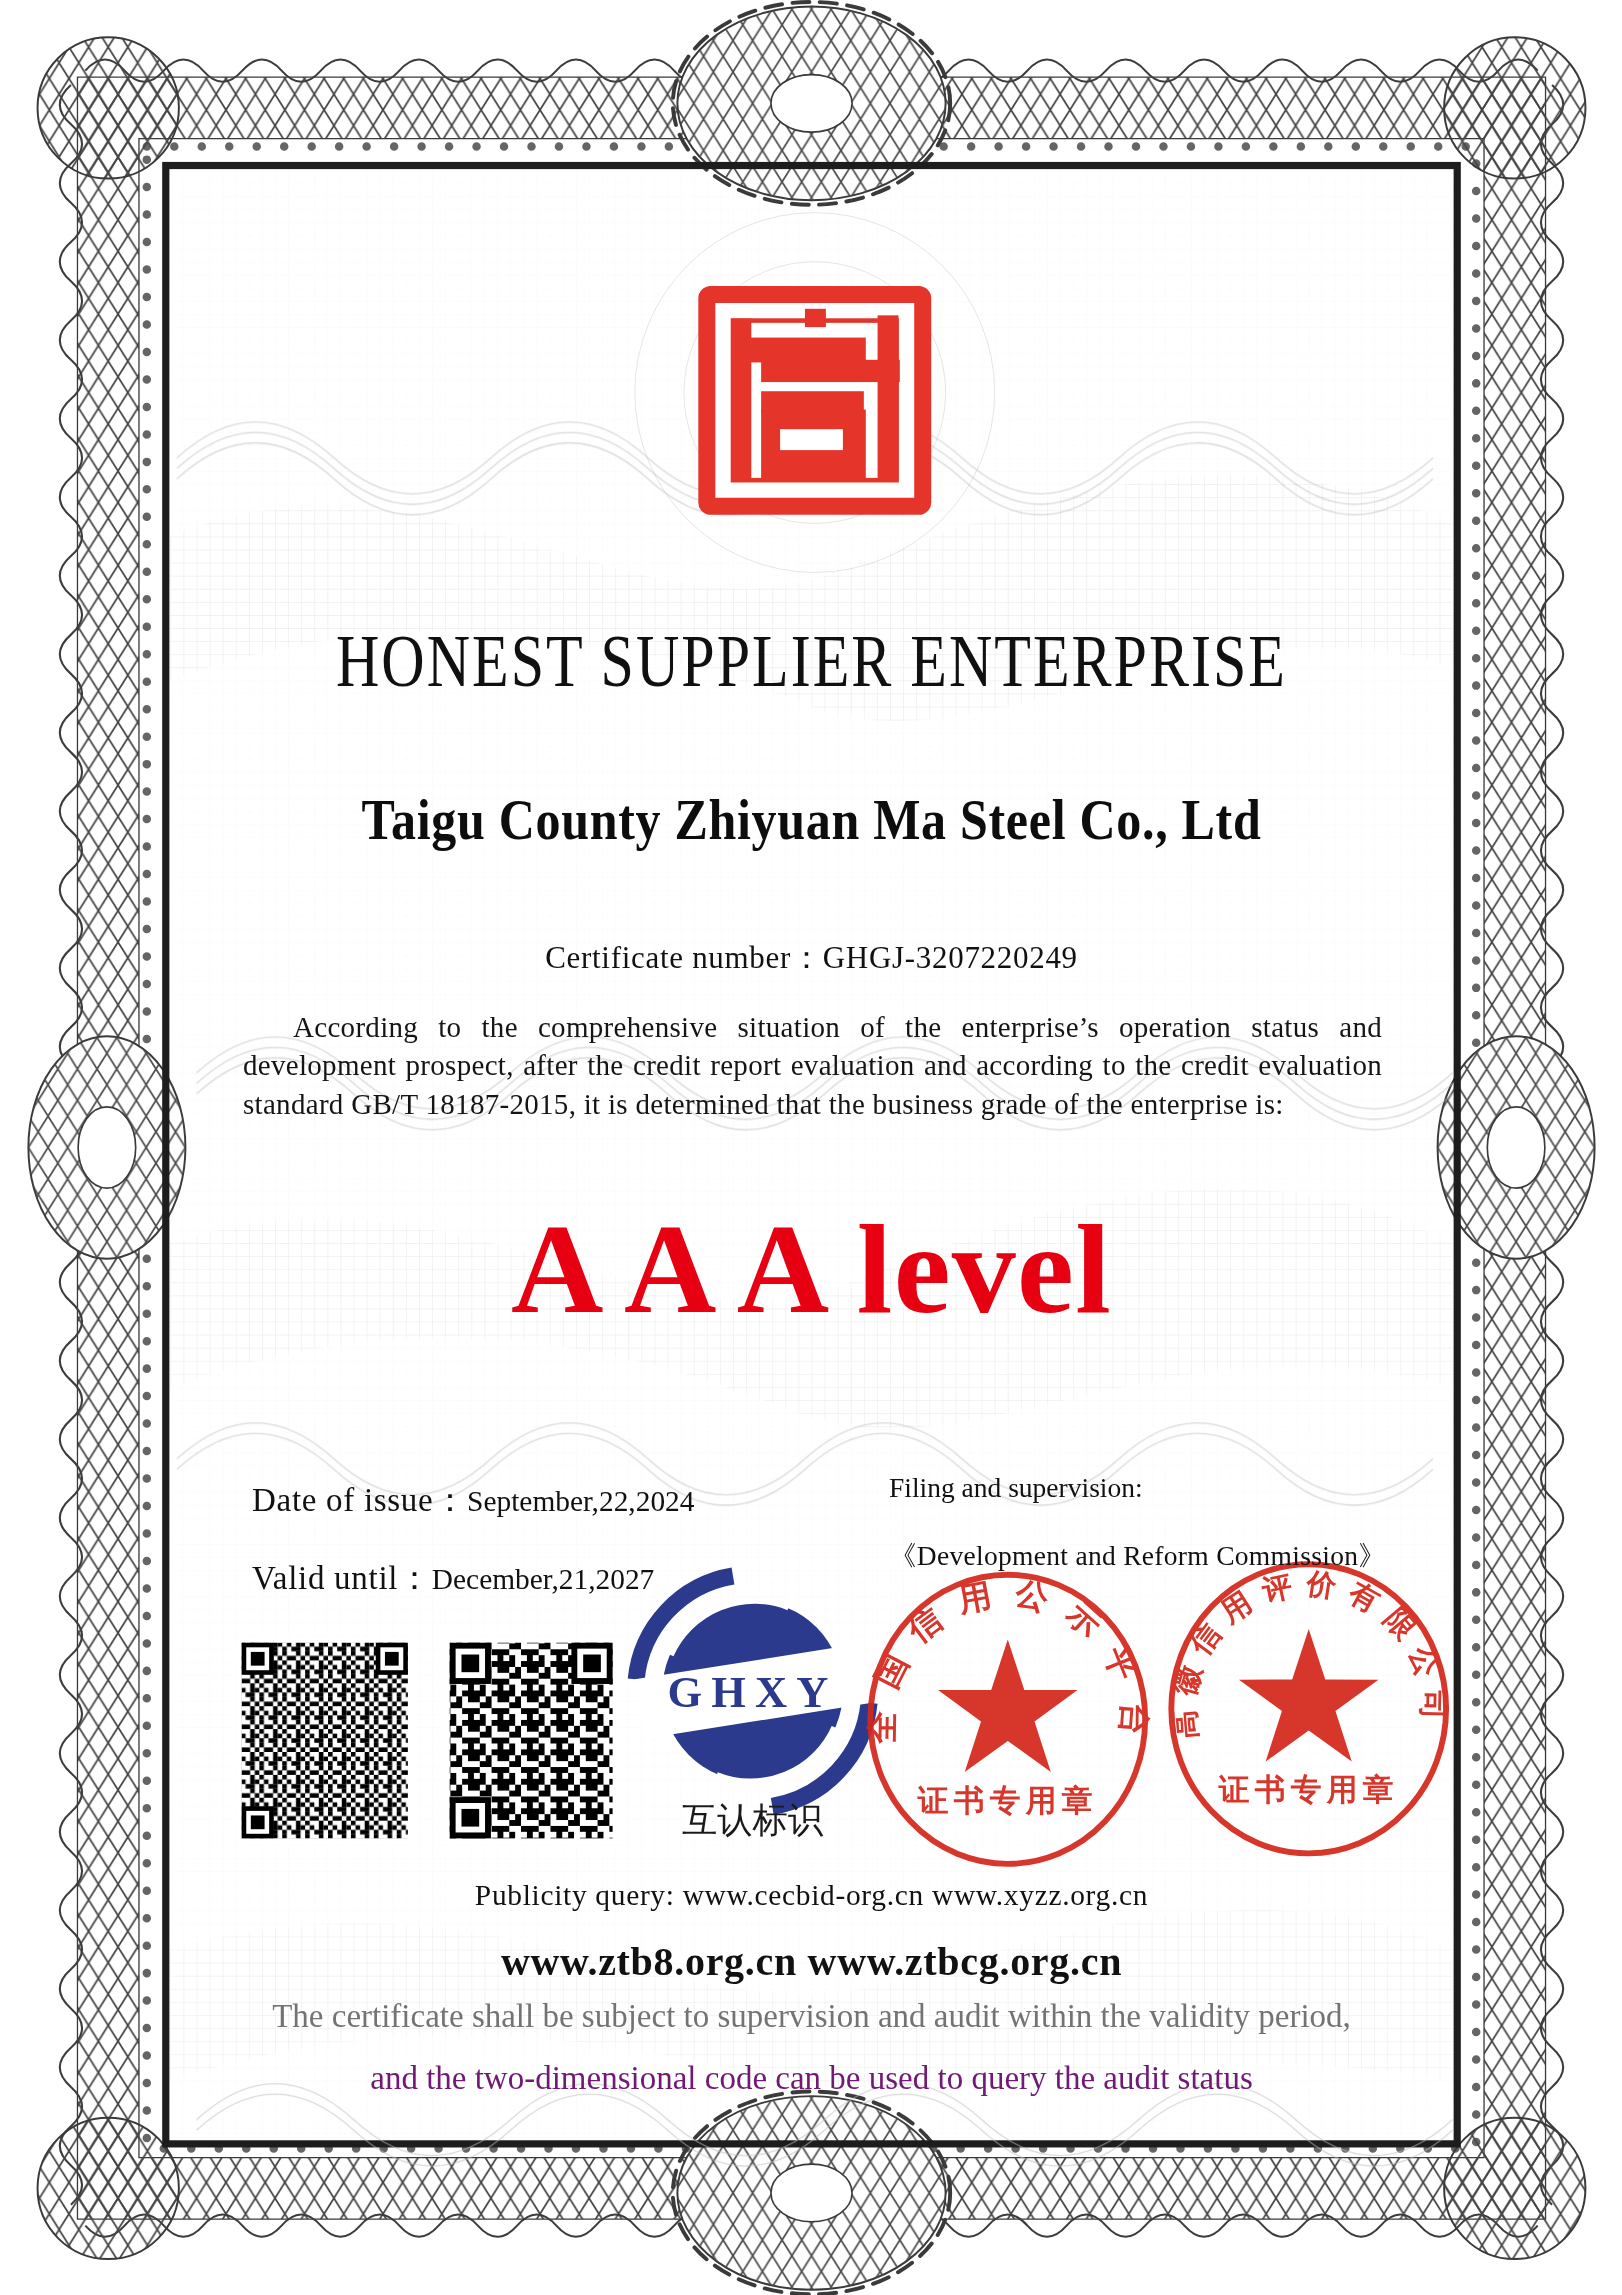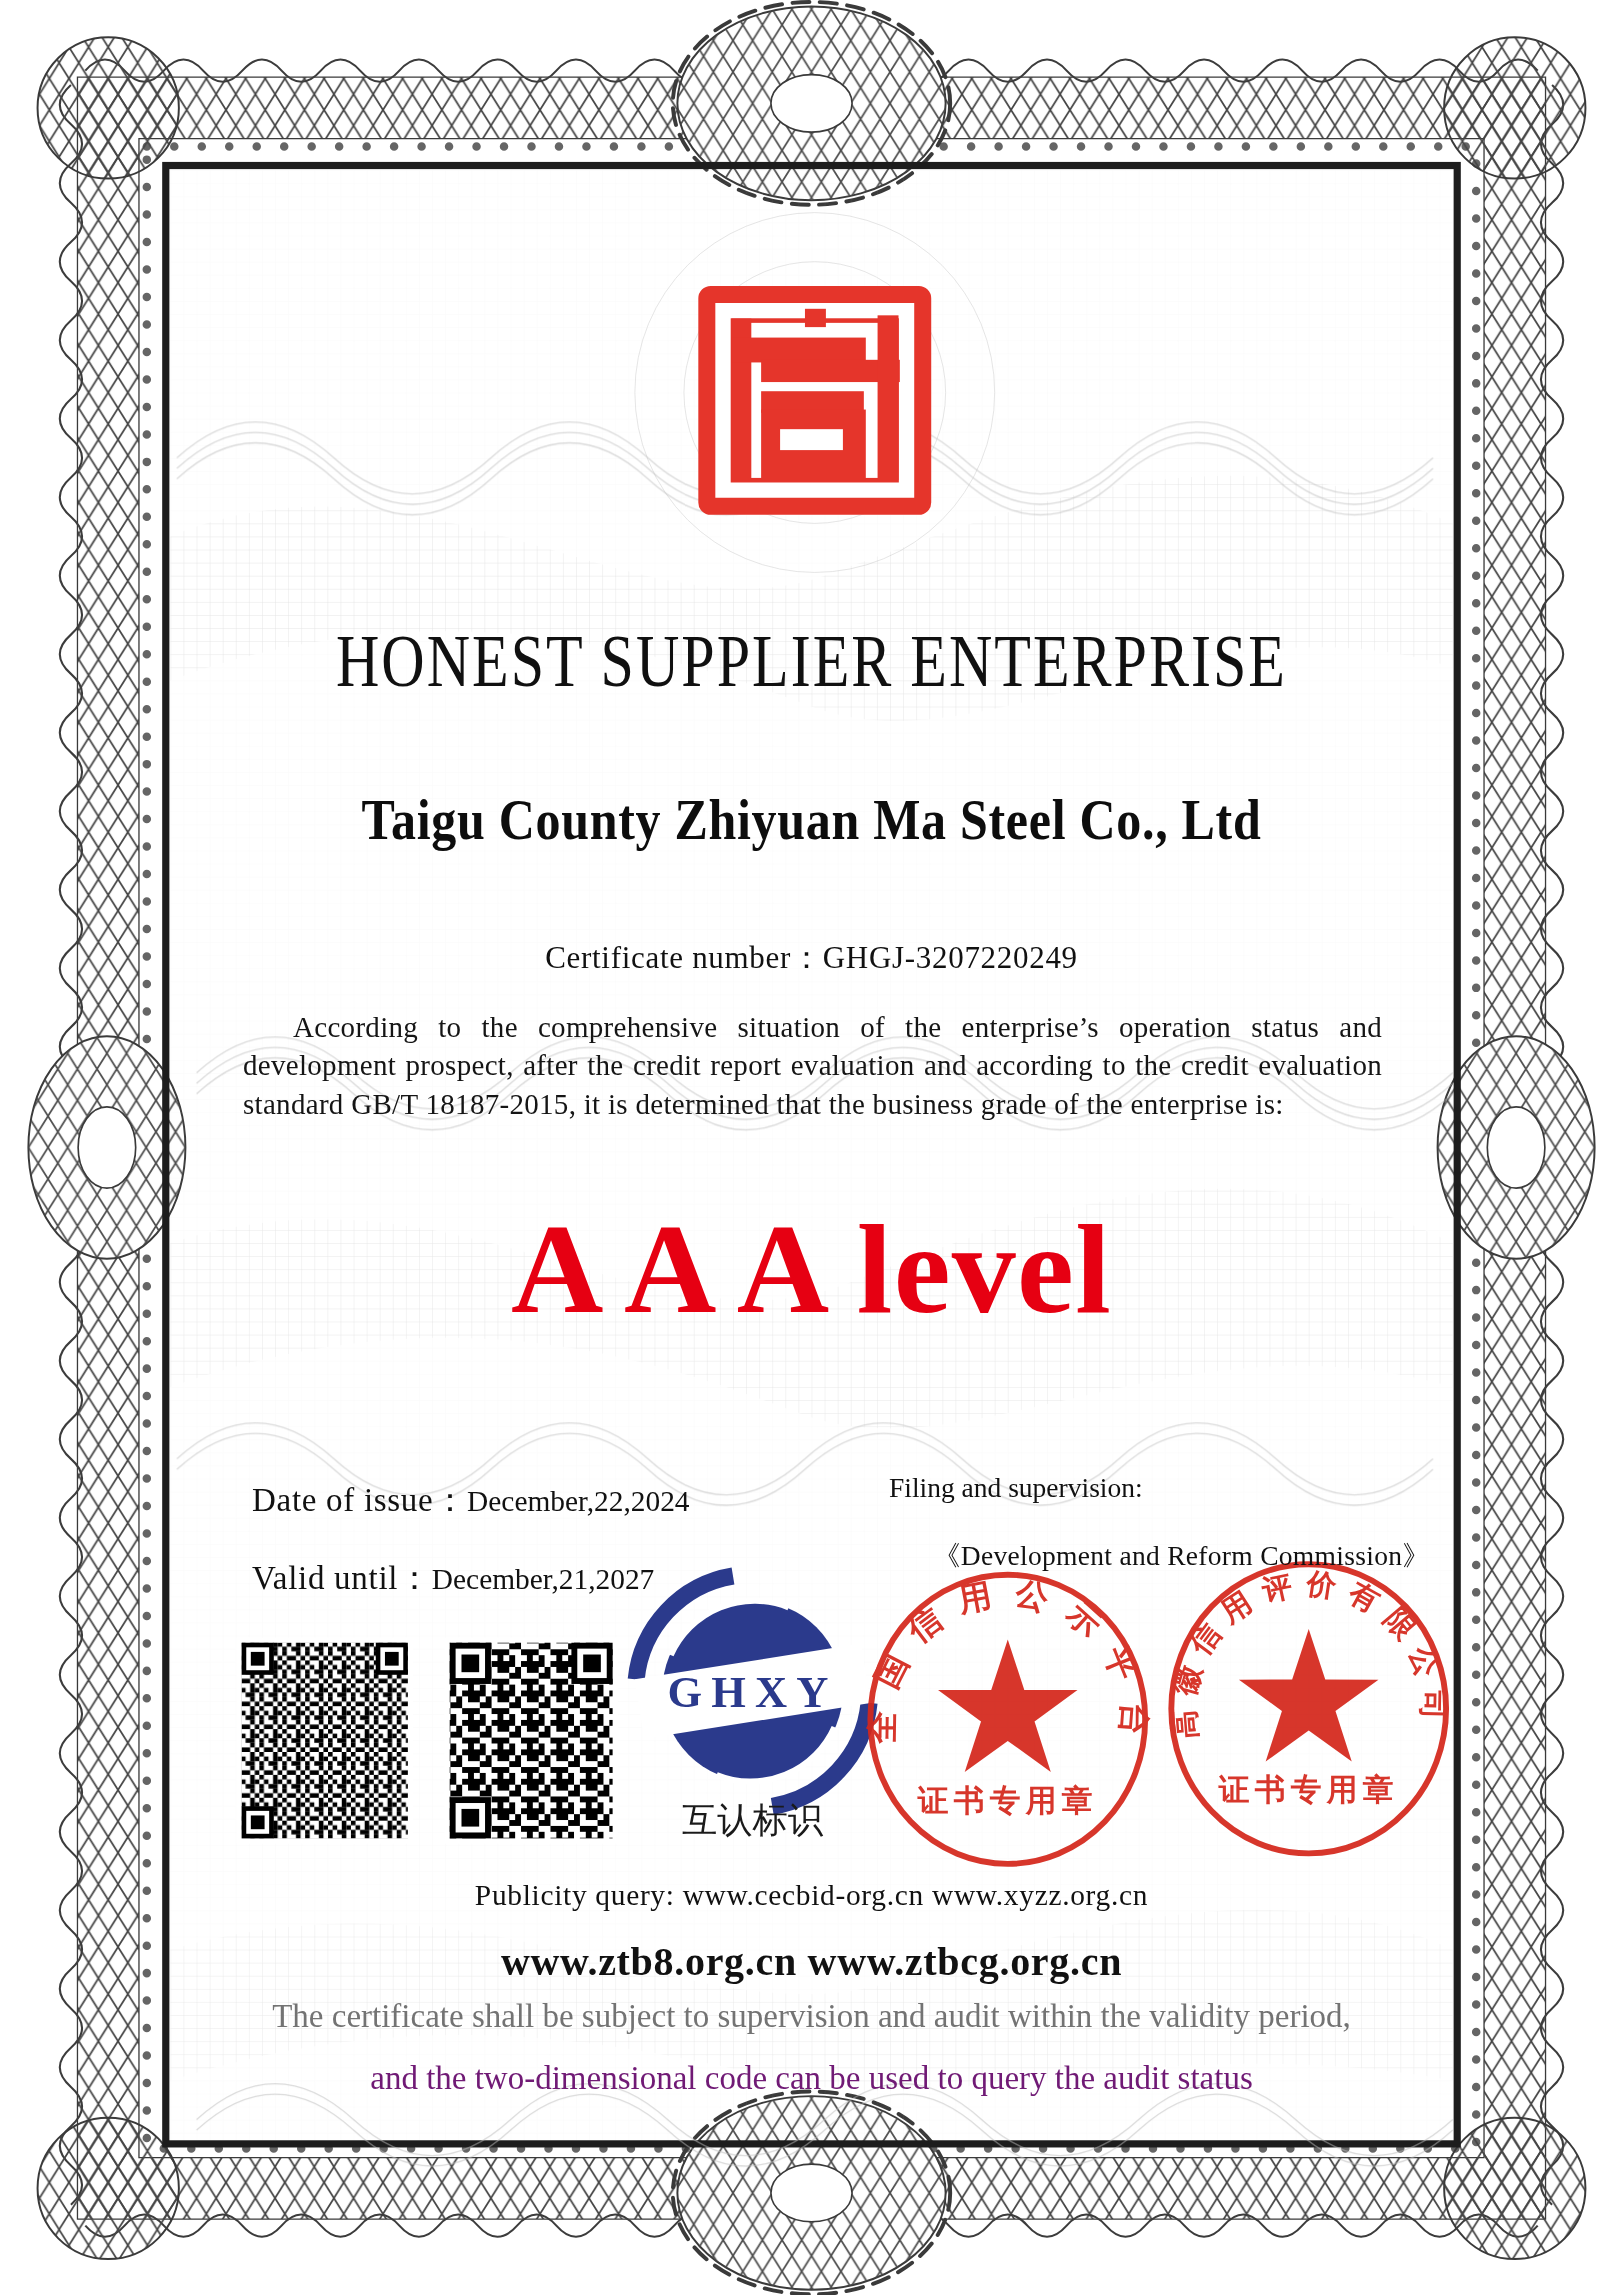--- a/index.html
+++ b/index.html
@@ -14,21 +14,21 @@
            transform:scaleY(1.12);transform-origin:top center;color:#0d0d0d;}
   .certline{top:937px;font-size:31px;letter-spacing:0.7px;}
   .para{position:absolute;left:243px;top:1008px;width:1139px;font-size:29px;line-height:1.32;
         text-align:justify;text-indent:50px;letter-spacing:0.3px;color:#151515;}
   .grade{top:1196px;font-size:128px;font-weight:700;letter-spacing:1.3px;}
   .row-date{position:absolute;left:252px;white-space:nowrap;}
   .row-date .lbl{font-size:33px;letter-spacing:0.7px;}
   .row-date .val{font-size:29.4px;}
   .issue{top:1478px;} .valid{top:1556px;}
   .filing{position:absolute;left:889px;top:1472px;font-size:27.5px;}
-  .filing .l2{margin-top:34px;letter-spacing:0.3px;margin-left:44px;}
+  .filing .l2{margin-top:34px;letter-spacing:0.3px;}
   .pub1{top:1879px;font-size:29.4px;letter-spacing:0.7px;}
   .pub2{top:1938px;font-size:40px;letter-spacing:0.7px;font-weight:bold;}
   .note1{top:1998px;font-size:33px;color:#737373;}
   .note2{top:2060px;font-size:33px;color:#701a75;}
 </style>
 </head>
 <body>
 
 <div class="page">
 
@@ -230,21 +230,21 @@
   <div class="ctr title">HONEST SUPPLIER ENTERPRISE</div>
 
   <div class="ctr company">Taigu County Zhiyuan Ma Steel Co., Ltd</div>
 
   <div class="ctr certline"><span>Certificate number：</span><span>GHGJ-3207220249</span></div>
 
   <div class="para">According to the comprehensive situation of the enterprise’s operation status and development prospect, after the credit report evaluation and according to the credit evaluation standard GB/T 18187-2015, it is determined that the business grade of the enterprise is:</div>
 
   <div class="ctr grade" style="color:#e60012">A A A level</div>
 
-  <div class="row-date issue"><span class="lbl">Date of issue：</span><span class="val">December,22,2024</span></div>
+  <div class="row-date issue"><span class="lbl">Date of issue：</span><span class="val">September,22,2024</span></div>
 
   <div class="row-date valid"><span class="lbl">Valid until：</span><span class="val">December,21,2027</span></div>
 
   <div class="filing">
     <div>Filing and supervision:</div>
     <div class="l2">《Development and Reform Commission》</div>
   </div>
 
   <div class="ctr pub1">Publicity query: www.cecbid-org.cn  www.xyzz.org.cn</div>
   <div class="ctr pub2">www.ztb8.org.cn  www.ztbcg.org.cn</div>

